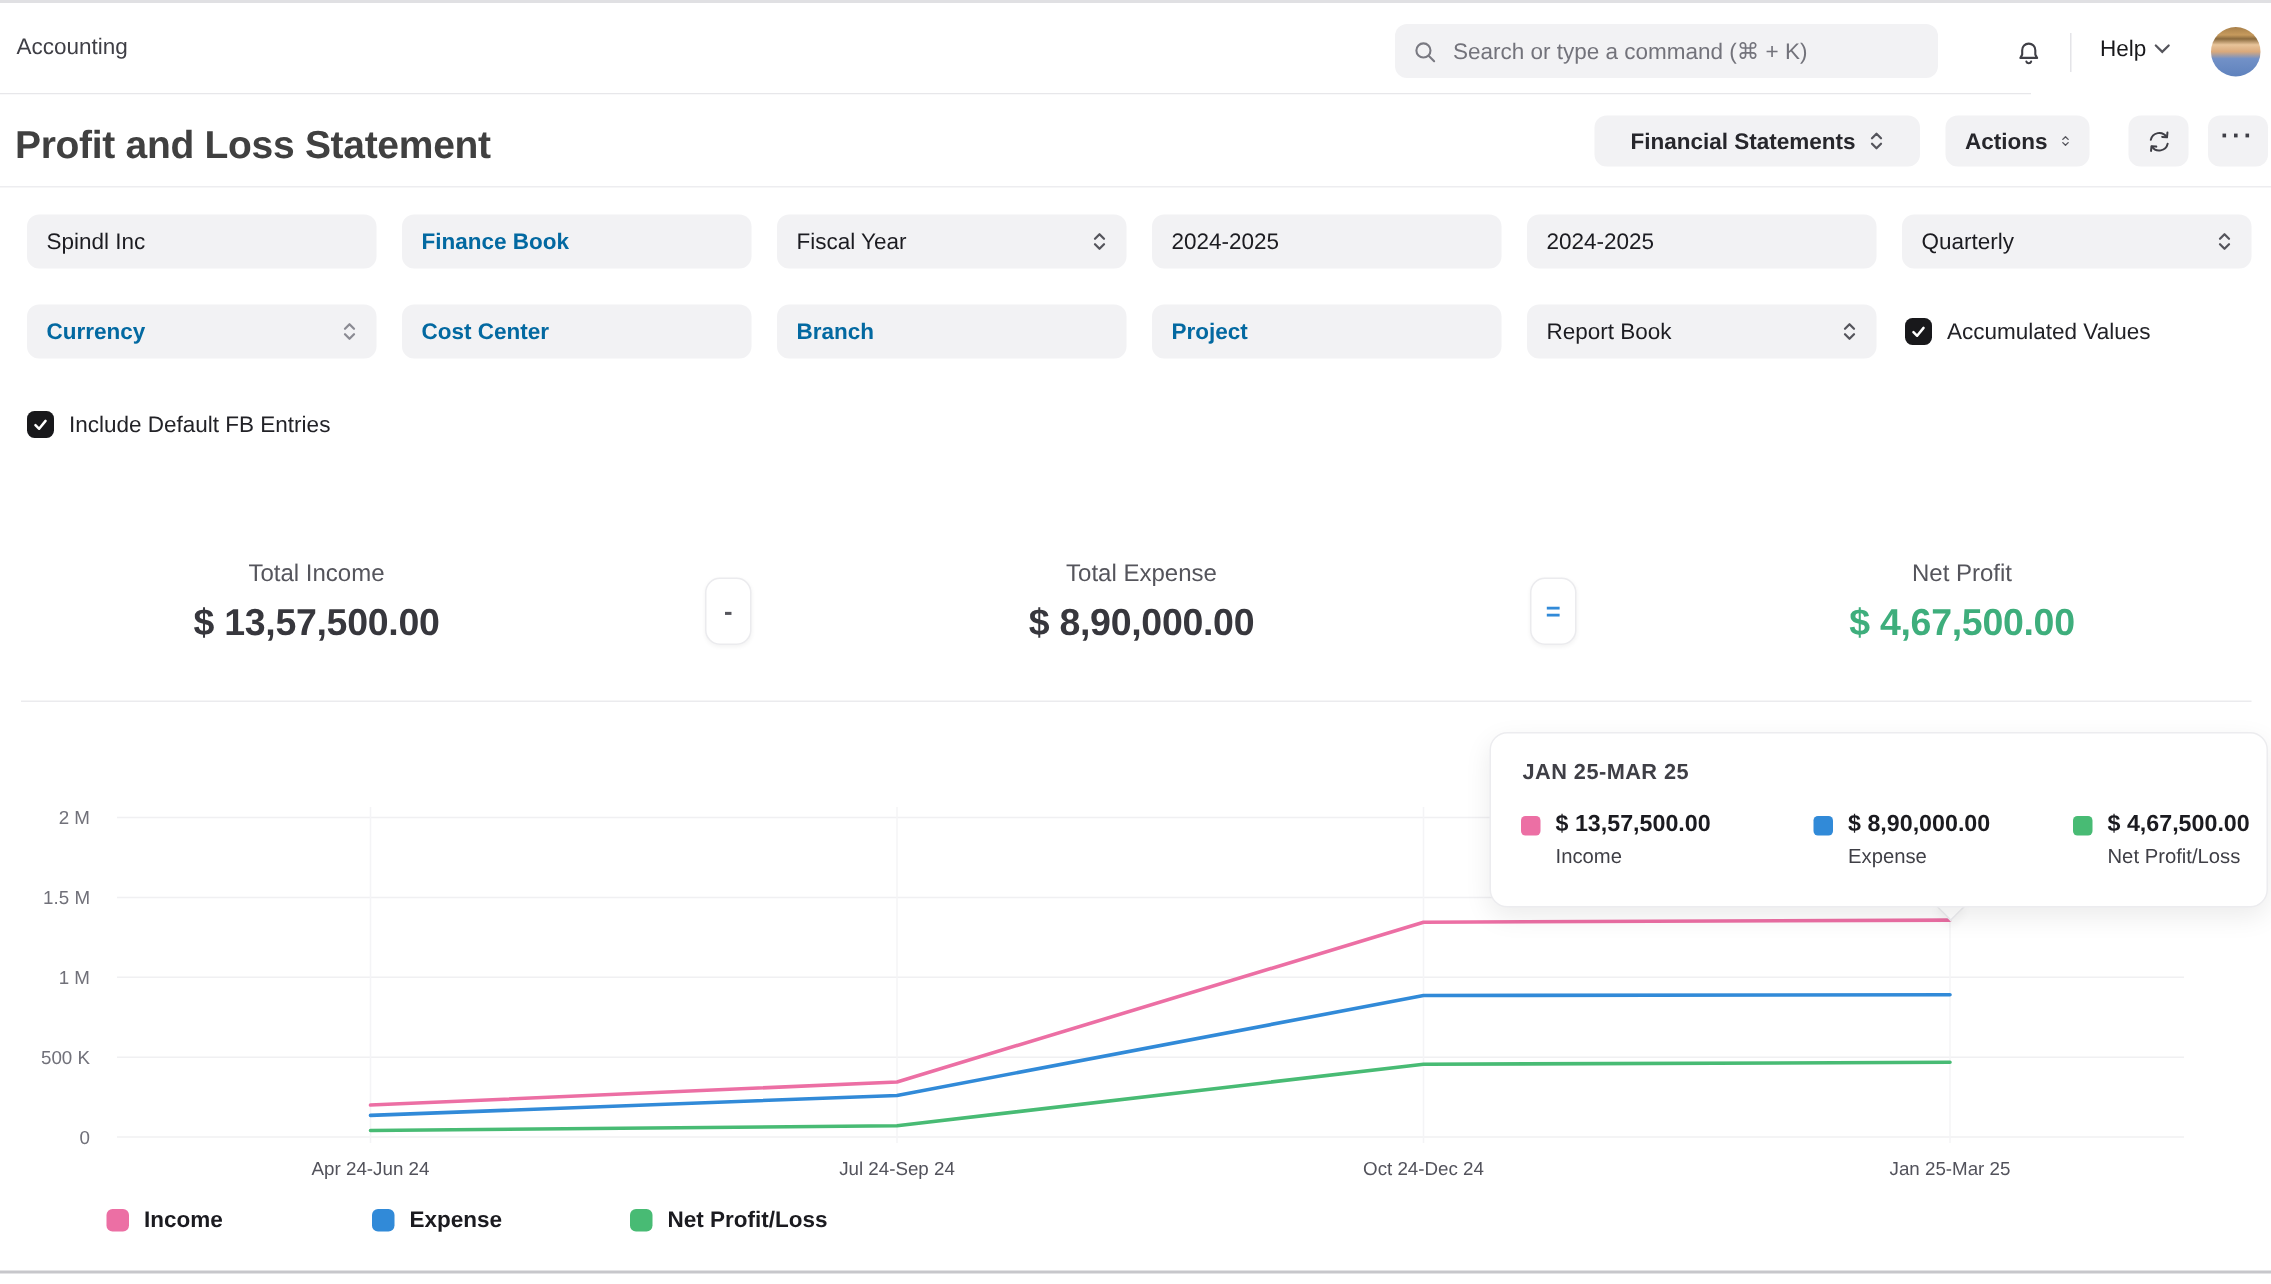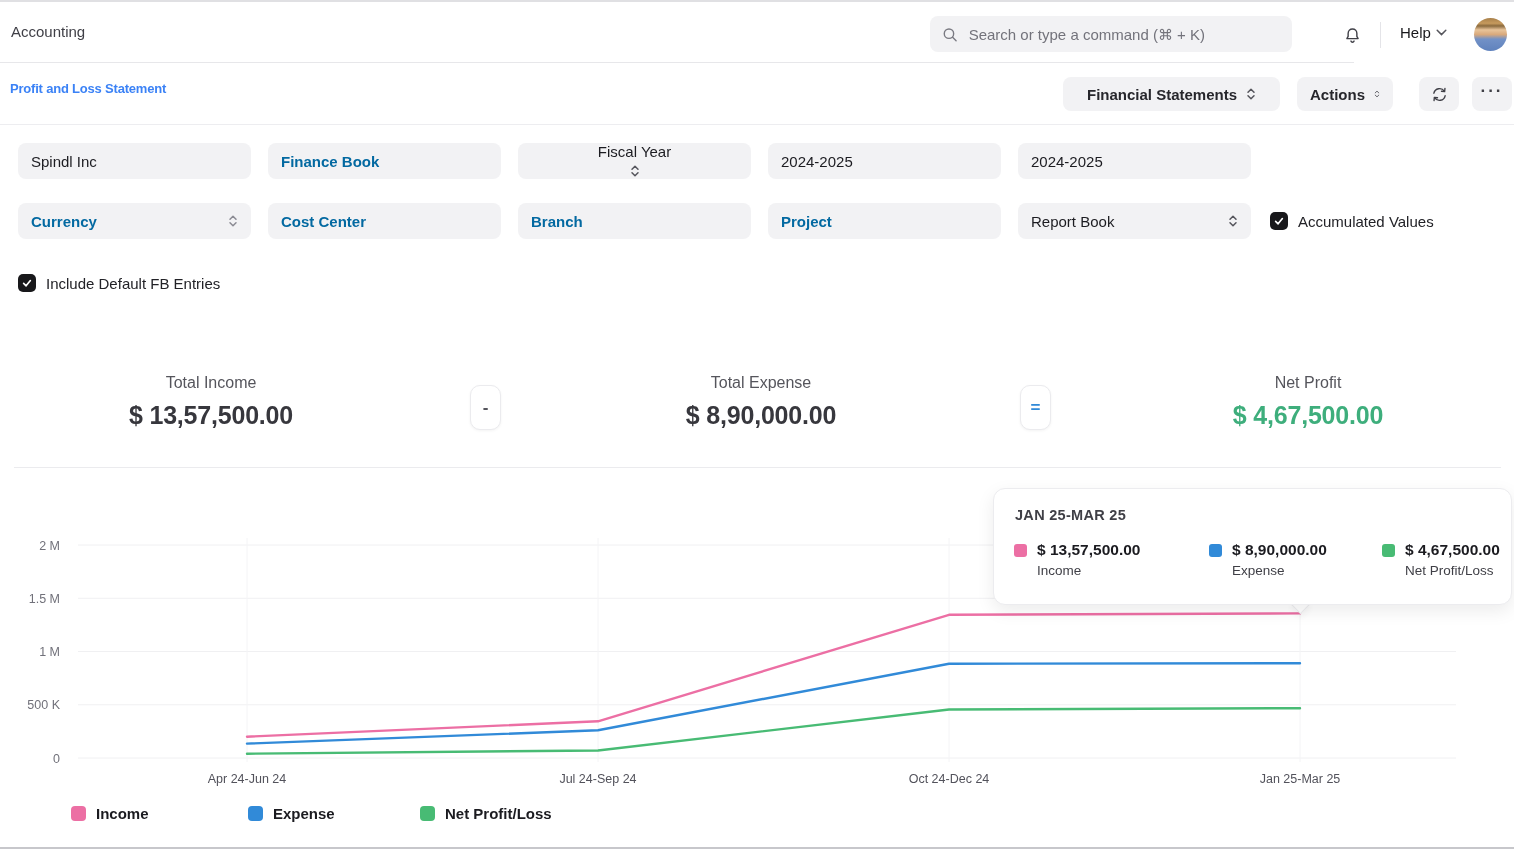--- a/index.html
+++ b/index.html
@@ -24,21 +24,21 @@
   .bell-btn { position:absolute; left:1340px; top:20px; width:24px; height:24px; display:flex; align-items:center; justify-content:center; cursor:pointer; }
   .topbar-divider { position:absolute; left:1380px; top:18px; width:1px; height:26px; background:#e4e4e8; }
   .help { position:absolute; left:1400px; top:20px; display:flex; align-items:center; gap:5px; font-size:15px; color:#18181b; cursor:pointer; }
   .avatar {
     position:absolute; left:1474px; top:14px; width:33px; height:33px; border-radius:50%;
     background:linear-gradient(180deg,#a8804a 0%,#c69a5d 16%,#8a6a3e 24%,#e8c49a 36%,#d9a97c 50%,#7291c7 64%,#5f82bd 100%);
     cursor:pointer;
   }
   
   .titlebar { position:absolute; left:0; top:61px; width:1514px; height:62px; border-bottom:1px solid #ededf0; background:#fff; }
-  .page-title { position:absolute; left:10px; top:18px; font-size:13px; font-weight:700; color:#3b82f6; letter-spacing:-0.2px; }
+  .page-title { position:absolute; left:10px; top:18px; font-size:26px; font-weight:700; color:#404040; letter-spacing:-0.2px; }
   .pill-btn {
     position:absolute; top:14px; height:34px; background:#f2f2f4; border-radius:8px;
     display:flex; align-items:center; justify-content:center; gap:9px; padding:0 13px;
     font-size:15px; font-weight:600; color:#27272c; cursor:pointer;
   }
   .icon-btn { position:absolute; top:14px; height:34px; width:40px; background:#f2f2f4; border-radius:8px; display:flex; align-items:center; justify-content:center; cursor:pointer; }
   .dots { font-size:17px; font-weight:700; letter-spacing:2px; color:#3f3f46; line-height:10px; padding-bottom:6px; }
   
   .pill {
     position:absolute; width:233px; height:36px; background:#f2f2f4; border-radius:8px;
@@ -143,32 +143,39 @@
       <span class="dots">···</span>
     </div>
   </div>
 
   <div class="pill filled" style="left:18px; top:141px;">
     <span class="val">Spindl Inc</span>
   </div>
   <div class="pill ghost" style="left:268px; top:141px;">
     <span class="val">Finance Book</span>
   </div>
-  <div class="pill filled" style="left:518px; top:141px;flex-direction:column;">
+  <div class="pill filled" style="left:518px; top:141px;">
     <span class="val">Fiscal Year</span>
     <svg width="10" height="16" viewBox="0 0 10 16" fill="none" stroke="#55555c" stroke-width="1.5" stroke-linecap="round" stroke-linejoin="round">
         <path d="M2 6.2 5 3.2 8 6.2"></path>
         <path d="M2 9.8 5 12.8 8 9.8"></path>
       </svg>
   </div>
   <div class="pill filled" style="left:768px; top:141px;">
     <span class="val">2024-2025</span>
   </div>
   <div class="pill filled" style="left:1018px; top:141px;">
     <span class="val">2024-2025</span>
+  </div>
+  <div class="pill filled" style="left:1268px; top:141px;">
+    <span class="val">Quarterly</span>
+    <svg width="10" height="16" viewBox="0 0 10 16" fill="none" stroke="#55555c" stroke-width="1.5" stroke-linecap="round" stroke-linejoin="round">
+        <path d="M2 6.2 5 3.2 8 6.2"></path>
+        <path d="M2 9.8 5 12.8 8 9.8"></path>
+      </svg>
   </div>
 
   <div class="pill ghost" style="left:18px; top:201px;">
     <span class="val">Currency</span>
     <svg width="10" height="16" viewBox="0 0 10 16" fill="none" stroke="#8b8b93" stroke-width="1.5" stroke-linecap="round" stroke-linejoin="round">
         <path d="M2 6.2 5 3.2 8 6.2"></path>
         <path d="M2 9.8 5 12.8 8 9.8"></path>
       </svg>
   </div>
   <div class="pill ghost" style="left:268px; top:201px;">

